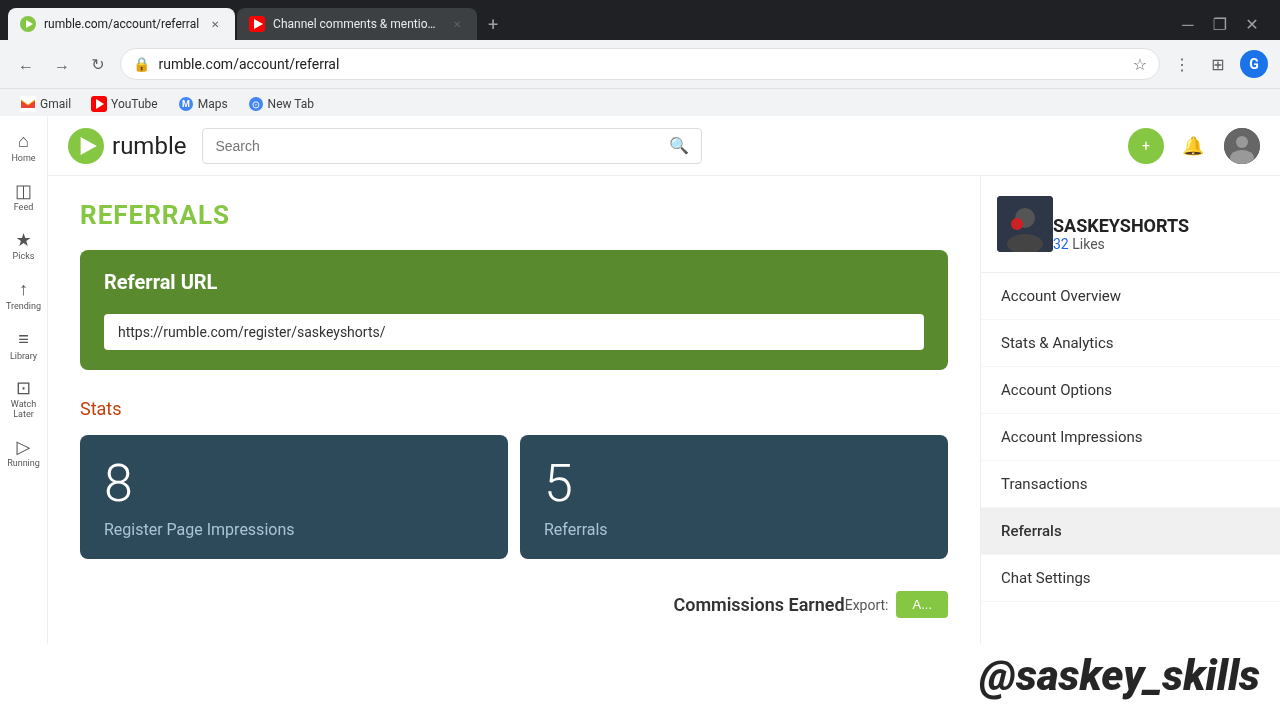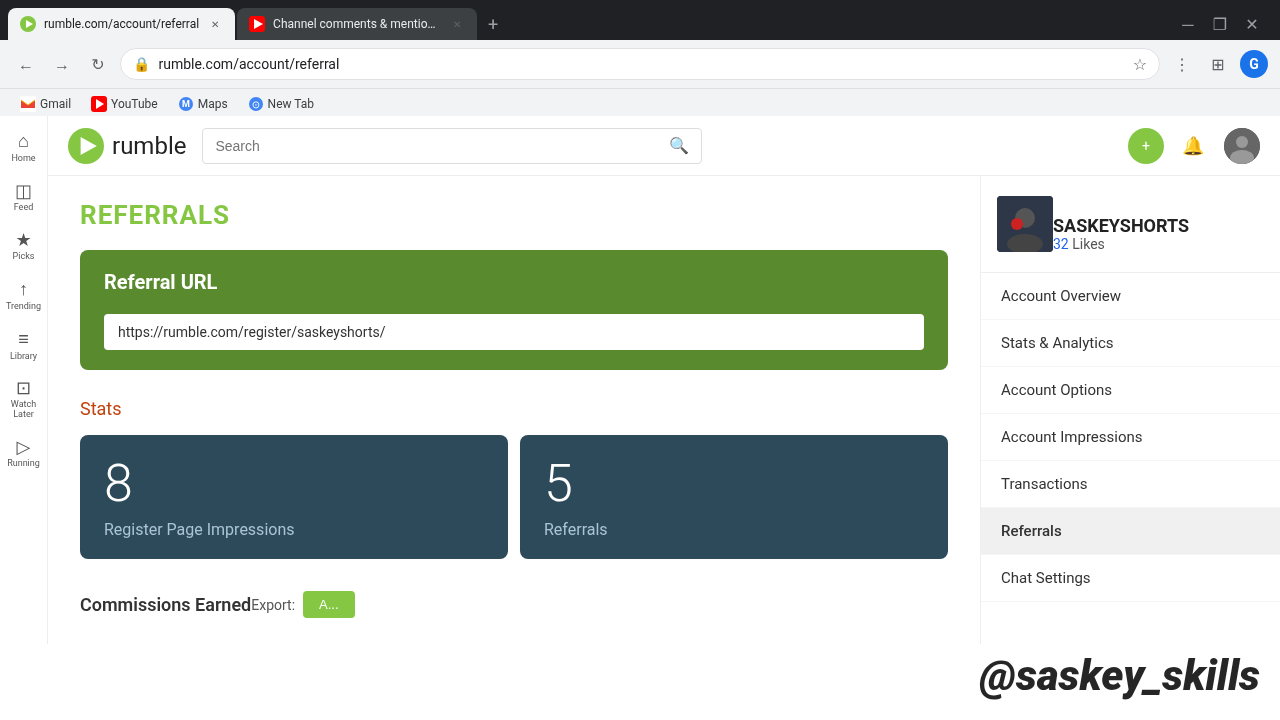--- a/index.html
+++ b/index.html
@@ -397,21 +397,21 @@
 
     .stat-label {
       font-size: 16px;
       color: #aac4d4;
       font-weight: 400;
     }
 
     .commissions-section {
       display: flex;
       align-items: center;
-      justify-content: flex-start;
+      justify-content: flex-end;
       padding-top: 8px;
     }
 
     .commissions-label {
       font-size: 18px;
       font-weight: 600;
       color: #333;
     }
 
     .export-label {

